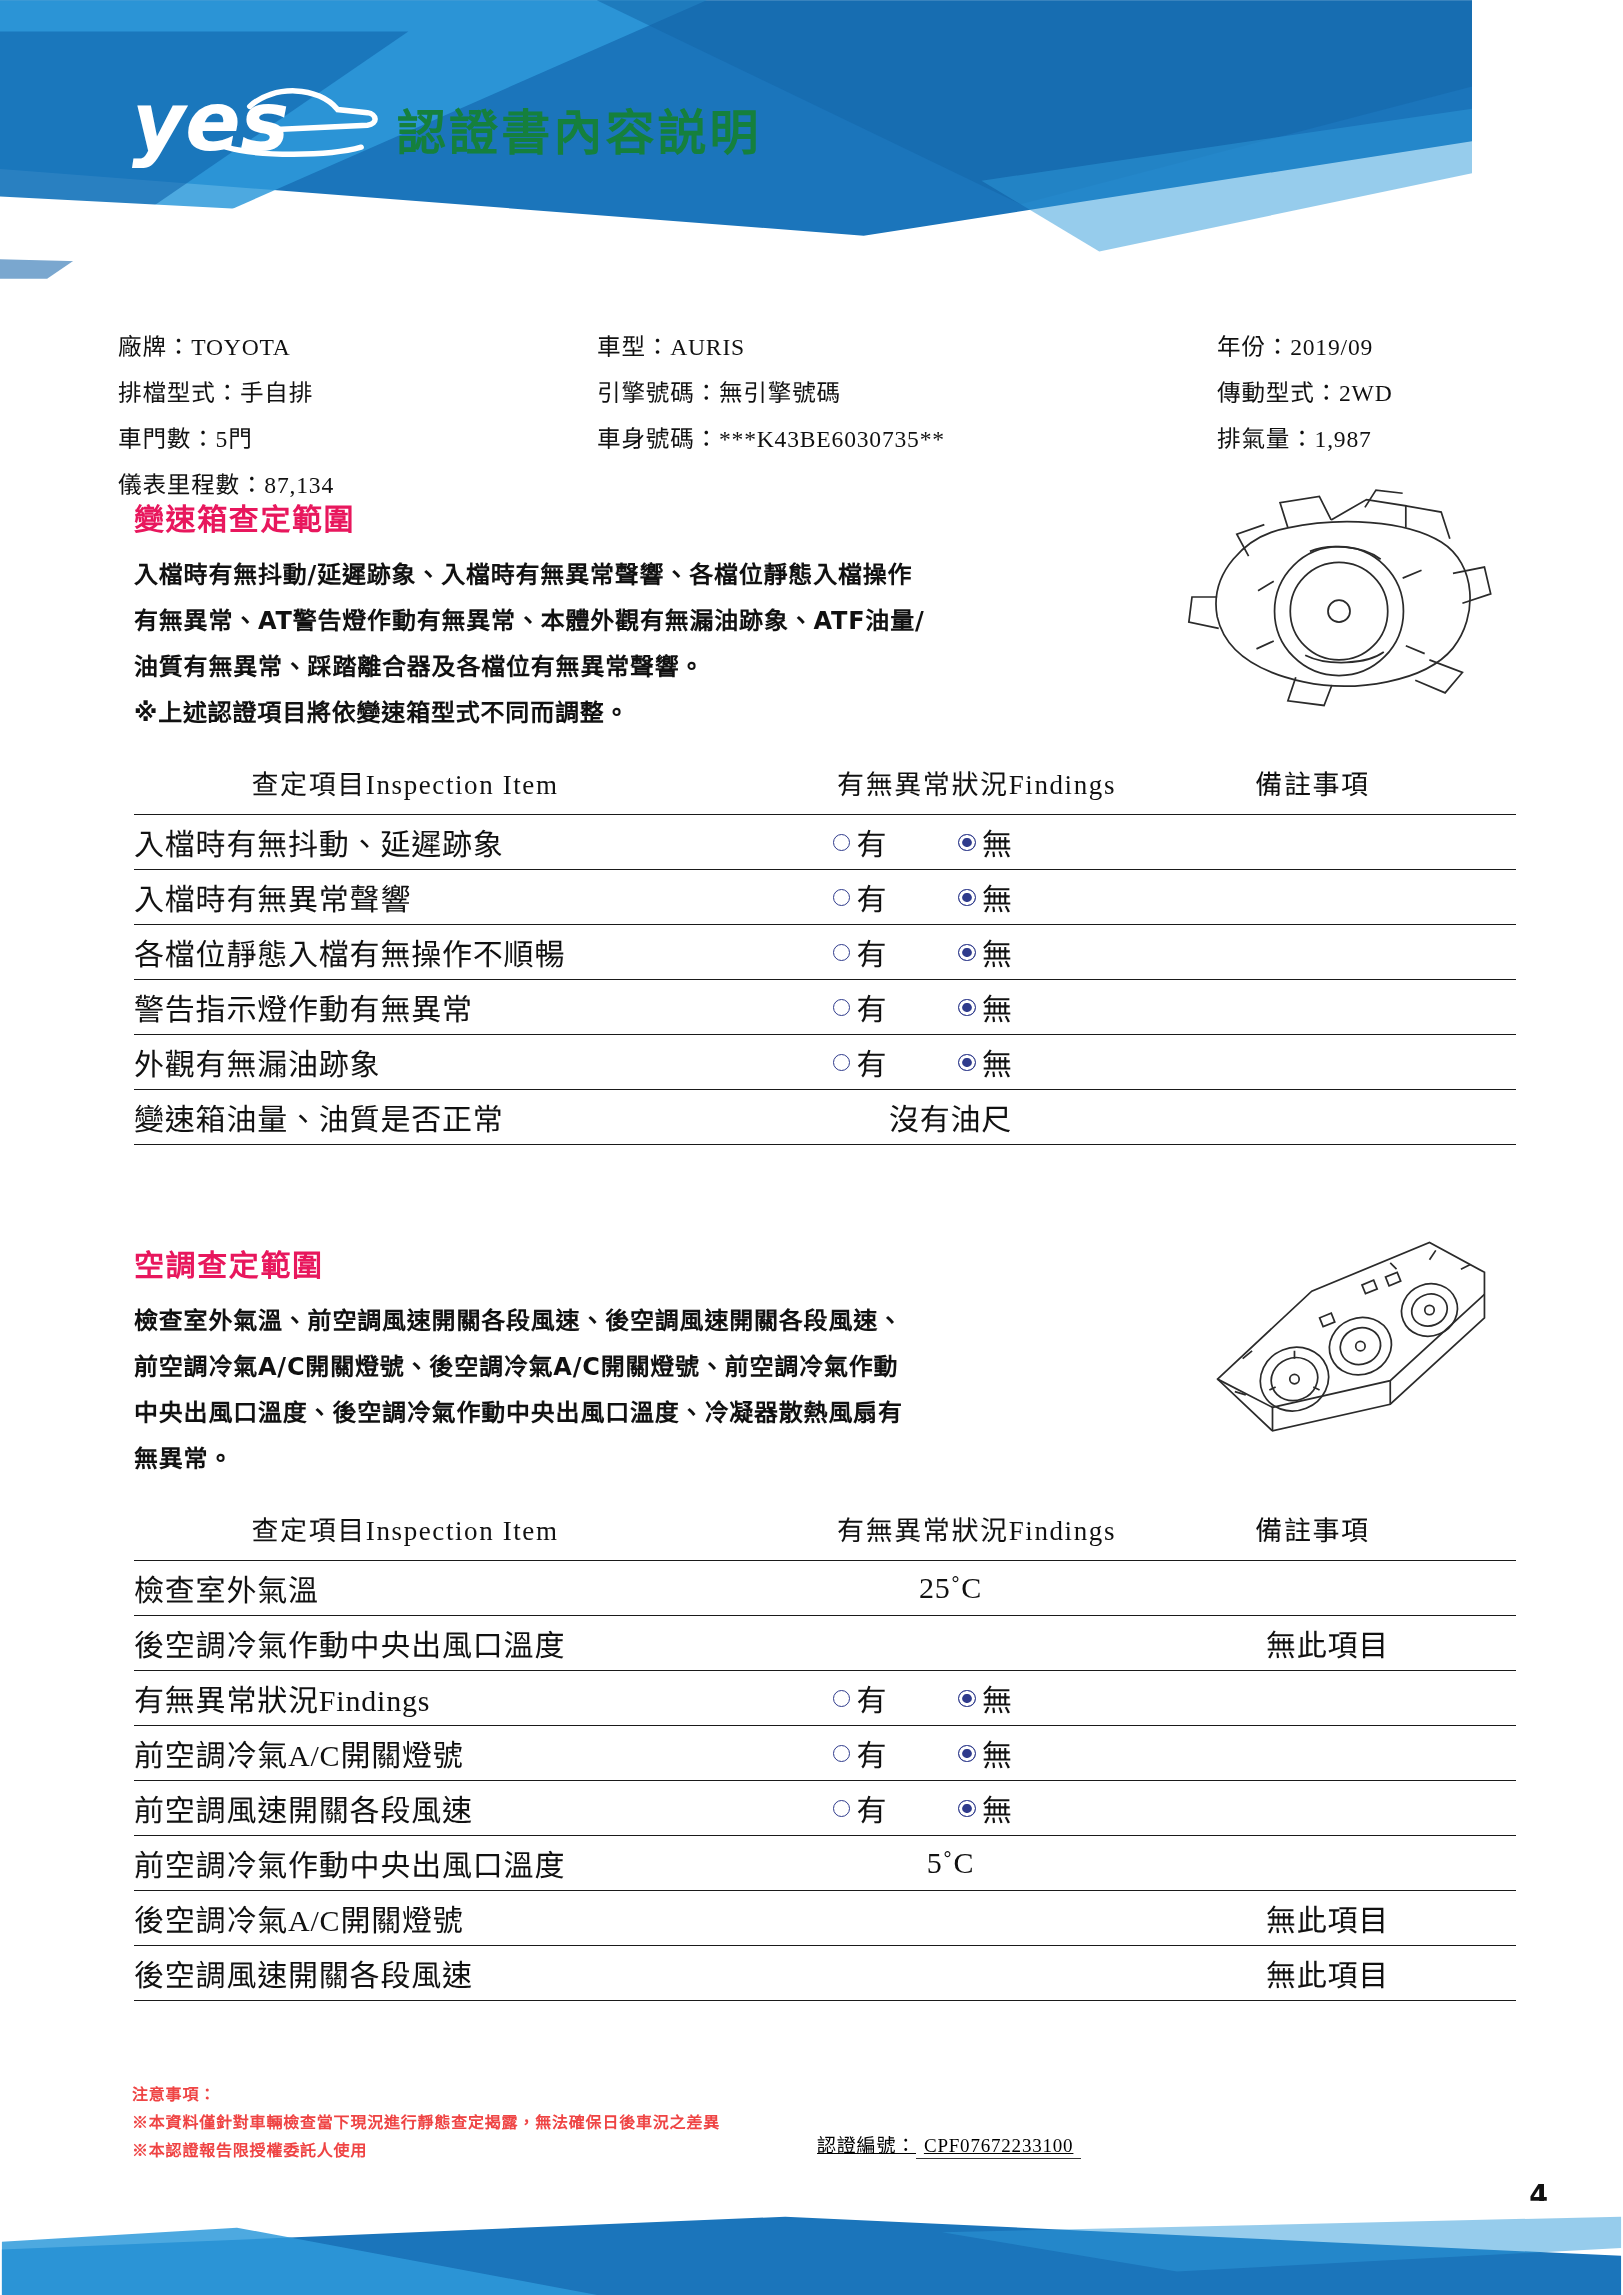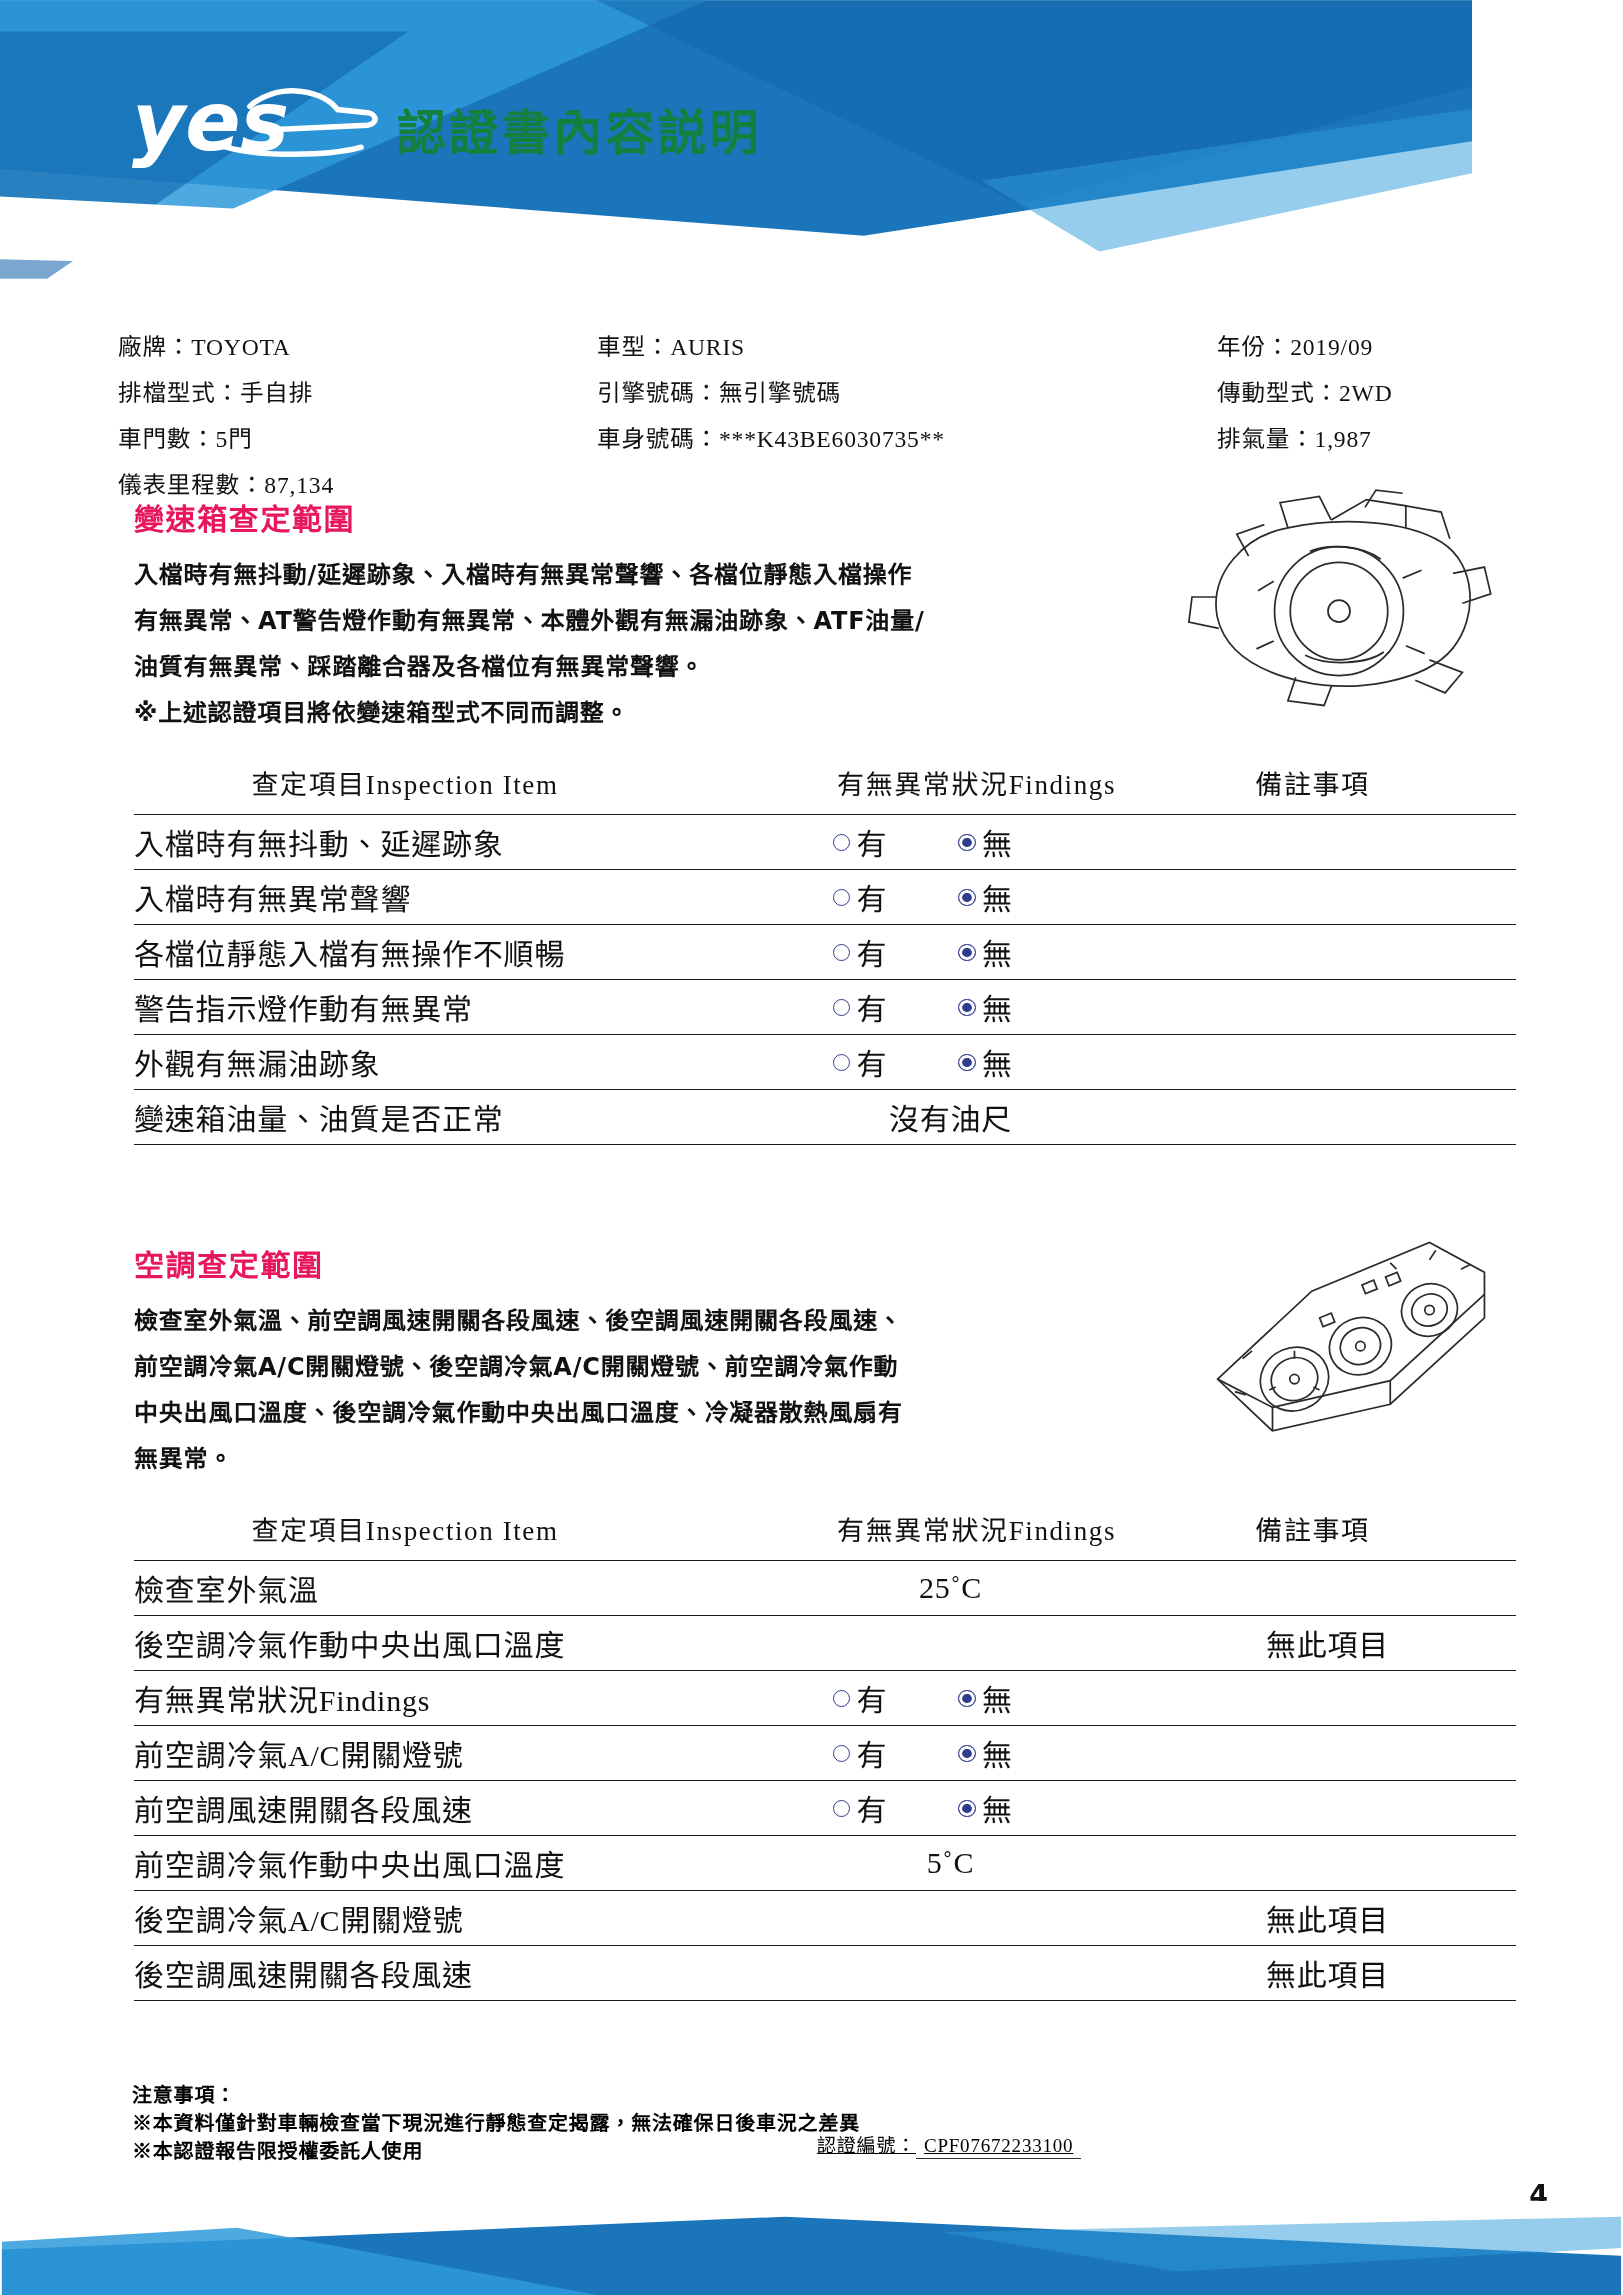--- a/index.html
+++ b/index.html
@@ -145,23 +145,23 @@
     box-shadow: inset 0 0 0 3.1px #ffffff;
     border: 1.6px solid #2f3b8c;
   }
 
   
   .footer-notes {
     position: absolute;
     left: 132px;
     top: 2081px;
     font-family: Liberation Serif, serif;
-    font-size: 20px;
+    font-size: 16px;
     line-height: 28px;
-    color: #000000;
+    color: #ef4444;
     font-weight: bold;
     letter-spacing: 0.8px;
   }
   .cert-no {
     position: absolute;
     left: 817px;
     top: 2130px;
     font-size: 19px;
     letter-spacing: 0.8px;
     color: #000000;

